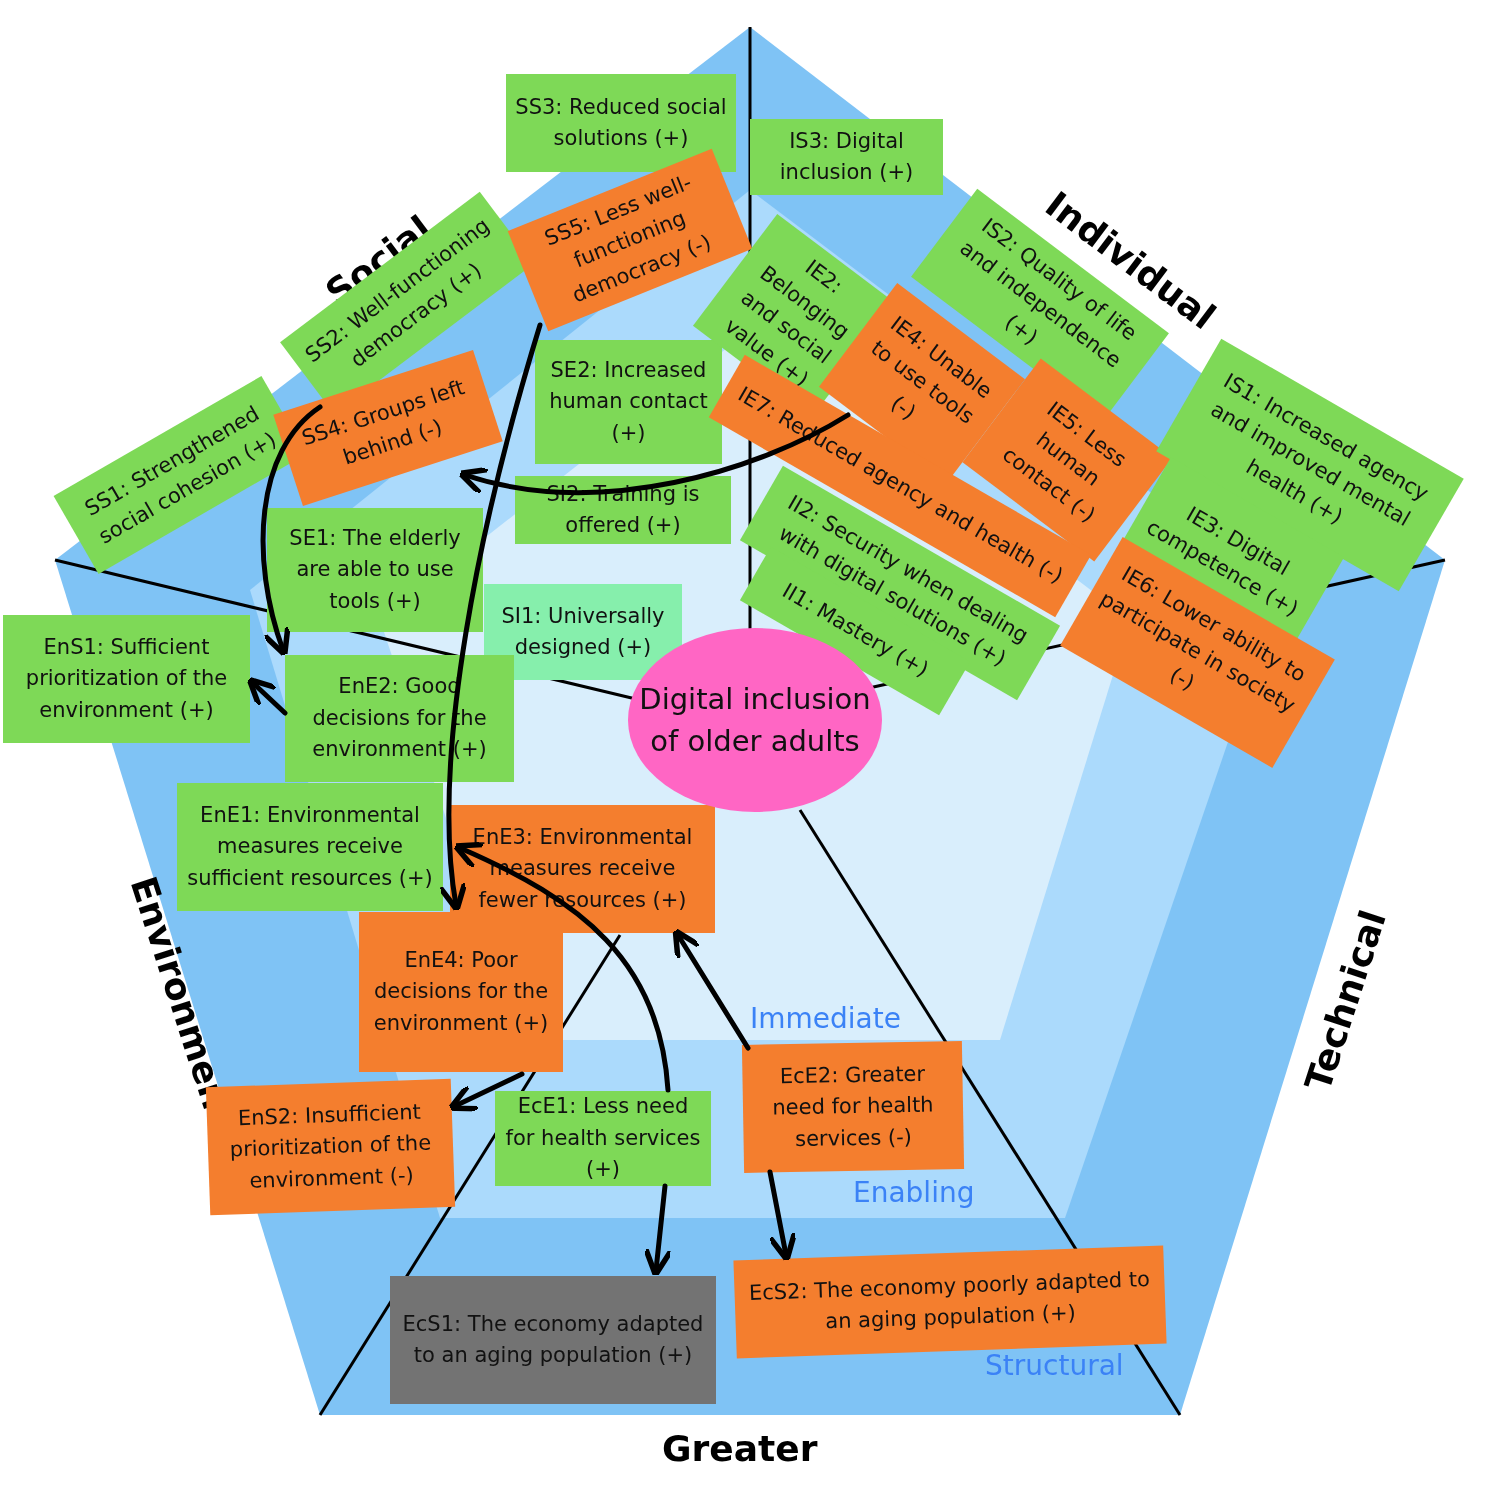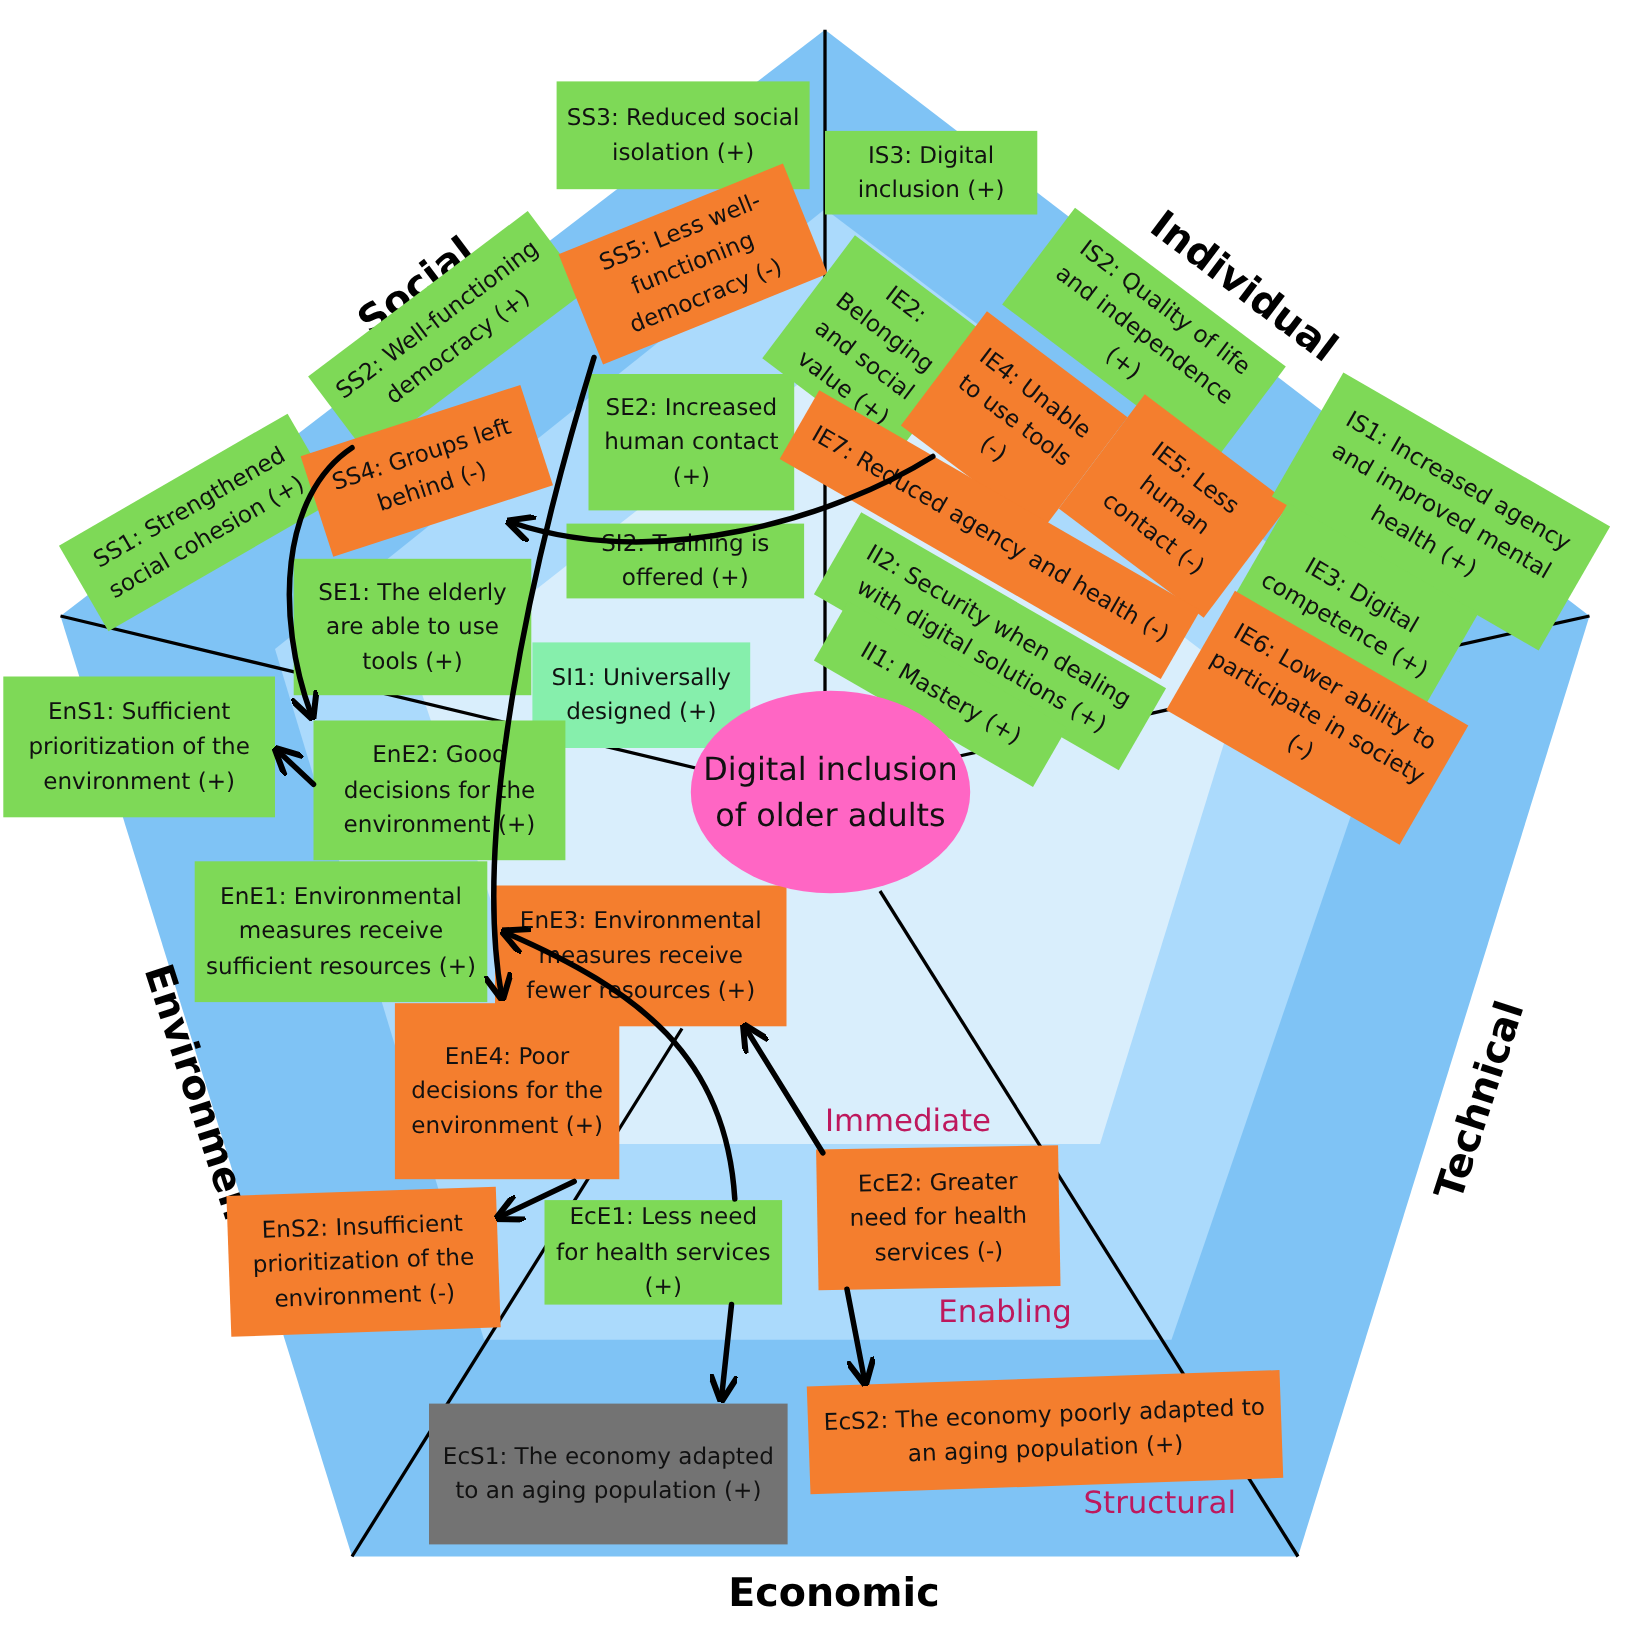--- a/index.html
+++ b/index.html
@@ -17,21 +17,21 @@
     padding: 4px 8px;
     transform-origin: center center;
   }
   .pos { background: #7ed957; }
   .neg { background: #f47e2e; }
   .dim-label {
     position: absolute; font-weight: bold; font-size: 36px; color: #000;
     transform-origin: center center; white-space: nowrap;
     font-family: "DejaVu Sans", sans-serif;
   }
-  .layer-label { position: absolute; font-size: 28px; color: #be185d; white-space: nowrap; }
+  .layer-label { position: absolute; font-size: 28px; color: #3b82f6; white-space: nowrap; }
   #center {
     position: absolute; left: 628px; top: 628px; width: 254px; height: 184px;
     border-radius: 50%; background: #ff66c4;
     display: flex; align-items: center; justify-content: center; text-align: center;
     font-size: 29px; line-height: 1.45; color: #111;
   }
   #arrows { position: absolute; left: 0; top: 0; pointer-events: none; }
 </style>
 </head>
 <body>
@@ -49,28 +49,28 @@
     <line x1="1445" y1="560" x2="860" y2="690"></line>
     <line x1="1180" y1="1415" x2="800" y2="810"></line>
     <line x1="320" y1="1415" x2="620" y2="935"></line>
     <line x1="55" y1="560" x2="640" y2="700"></line>
   </g>
 </svg>
 
 <div class="dim-label" style="left:318px; top:240px; transform: rotate(-37deg);">Social</div>
 <div class="dim-label" style="left:1030px; top:240px; transform: rotate(37deg);">Individual</div>
 <div class="dim-label" style="left:1252px; top:980px; transform: rotate(-72deg);">Technical</div>
-<div class="dim-label" style="left:662px; top:1428px;">Economic</div>
+<div class="dim-label" style="left:662px; top:1428px;">Greater</div>
 <div class="dim-label" style="left:40px; top:998px; transform: rotate(72deg);">Environmental</div>
 
 <div class="layer-label" style="left:750px; top:1002px;">Immediate</div>
 <div class="layer-label" style="left:853px; top:1176px;">Enabling</div>
 <div class="layer-label" style="left:985px; top:1349px;">Structural</div>
 
-<div class="note pos" style="left: 506px; top: 74px; width: 230px; height: 98px; background: rgb(126, 217, 87);">SS3: Reduced social isolation (+)</div>
+<div class="note pos" style="left: 506px; top: 74px; width: 230px; height: 98px; background: rgb(126, 217, 87);">SS3: Reduced social solutions (+)</div>
 <div class="note pos" style="left: 282px; top: 258px; width: 250px; height: 90px; transform: rotate(-37deg); background: rgb(126, 217, 87);">SS2: Well-functioning democracy (+)</div>
 <div class="note pos" style="left: 60px; top: 430px; width: 240px; height: 90px; transform: rotate(-30deg); background: rgb(126, 217, 87);">SS1: Strengthened social cohesion (+)</div>
 <div class="note neg" style="left: 283px; top: 380px; width: 210px; height: 96px; transform: rotate(-18deg); background: rgb(244, 126, 46);">SS4: Groups left behind (-)</div>
 <div class="note neg" style="left: 520px; top: 186px; width: 220px; height: 108px; transform: rotate(-22deg); background: rgb(244, 126, 46);">SS5: Less well-functioning democracy (-)</div>
 <div class="note pos" style="left: 535px; top: 340px; width: 187px; height: 124px; background: rgb(126, 217, 87);">SE2: Increased human contact (+)</div>
 <div class="note pos" style="left: 267px; top: 508px; width: 216px; height: 124px; background: rgb(126, 217, 87);">SE1: The elderly are able to use tools (+)</div>
 <div class="note pos" style="left: 515px; top: 476px; width: 216px; height: 68px; background: rgb(126, 217, 87);">SI2: Training is offered (+)</div>
 <div class="note pos" style="left: 484px; top: 584px; width: 198px; height: 96px; background: #86efac;">SI1: Universally designed (+)</div>
 
 <div class="note pos" style="left: 750px; top: 119px; width: 193px; height: 76px; background: rgb(126, 217, 87);">IS3: Digital inclusion (+)</div>

